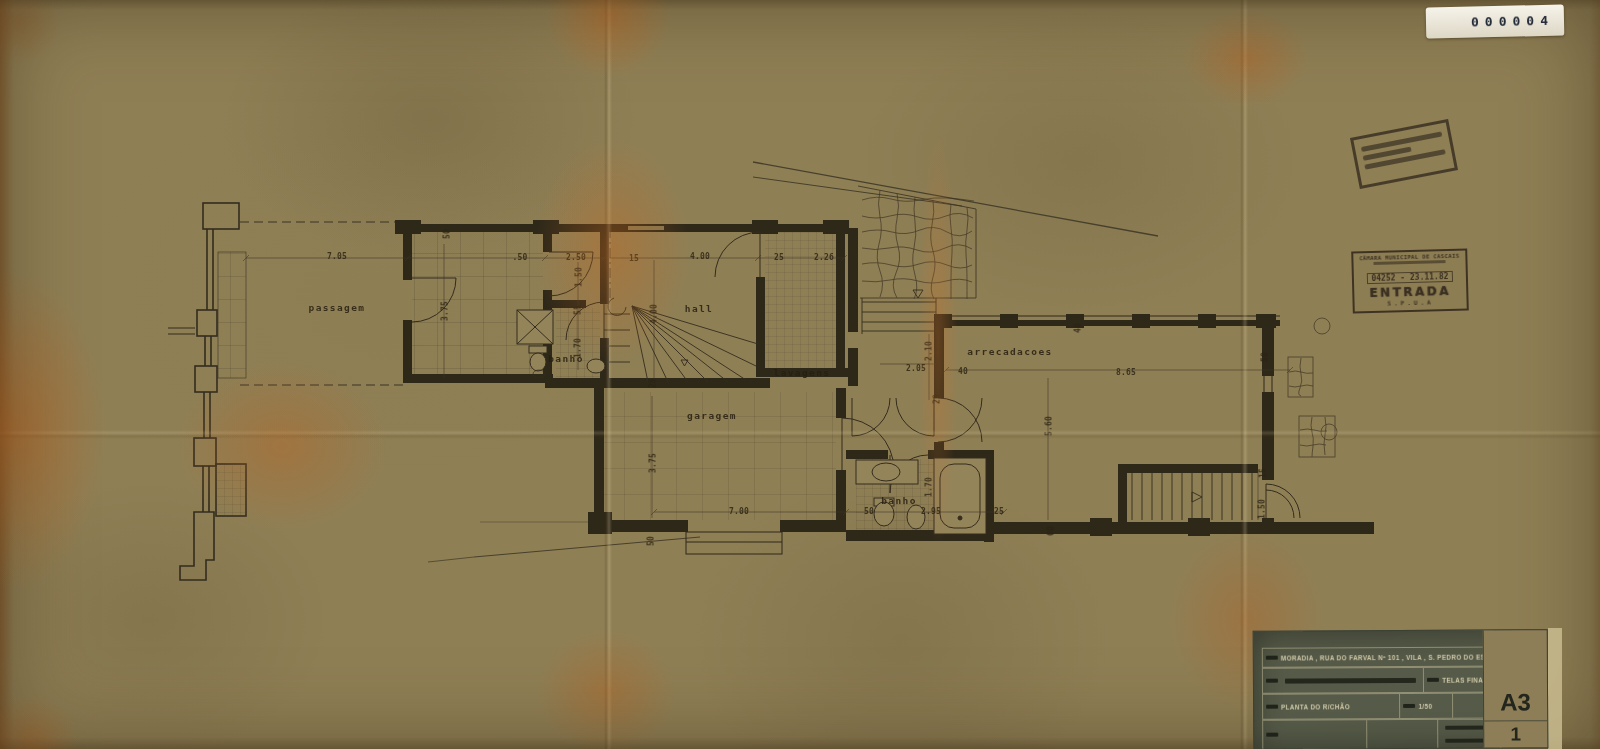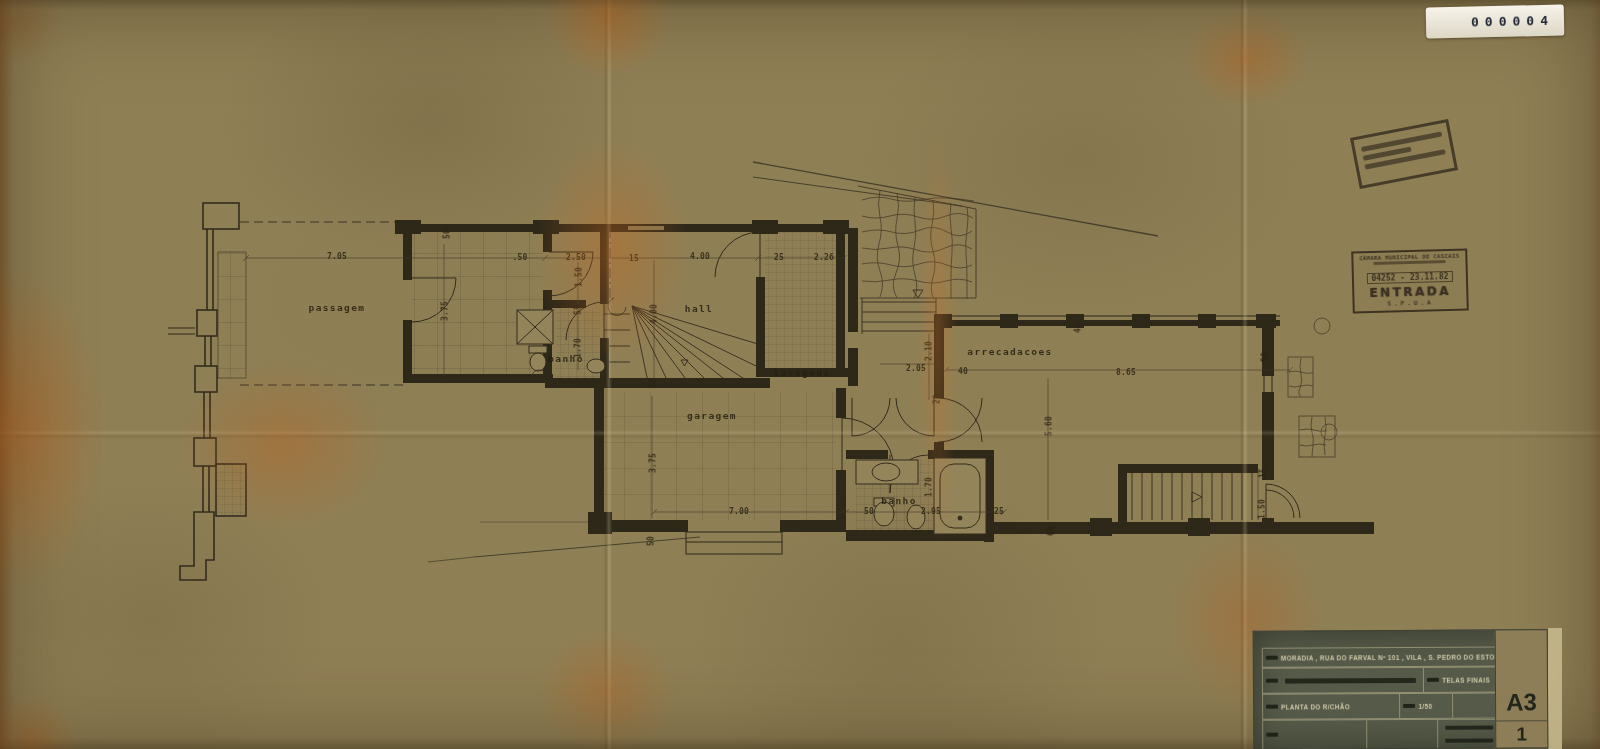--- a/index.html
+++ b/index.html
@@ -74,21 +74,21 @@
     border:1px solid rgba(205,198,160,.5);display:flex;align-items:center;}
   .tb-cell{height:100%;display:flex;align-items:center;box-sizing:border-box;
     border-right:1px solid rgba(205,198,160,.5);padding:1px 3px;overflow:hidden;}
   .tb-cell:last-child{border-right:none;}
   .tb-lbl{width:12px;height:4px;background:rgba(22,26,18,.85);margin-right:3px;
     flex:none;border-radius:1px;filter:blur(.3px);}
   .tb-text{font:700 6.3px "Liberation Sans",sans-serif;letter-spacing:.4px;
     color:#cfc9a8;white-space:nowrap;filter:blur(.2px);}
   .tb-smudge{height:5px;background:rgba(22,26,18,.8);border-radius:1px;
     filter:blur(.4px);flex:1;margin:0 4px;}
-  .tb-right{position:absolute;right:0;top:0;width:52px;height:100%;
+  .tb-right{position:absolute;right:0;top:0;width:64px;height:100%;
     background:#8d7e58;border-left:1px solid #3c4034;box-sizing:border-box;
     display:flex;flex-direction:column;}
   .tb-a3{flex:none;height:86px;display:flex;align-items:flex-end;justify-content:center;
     border-bottom:1px solid rgba(60,64,52,.8);font:700 24px "Liberation Sans",sans-serif;
     color:#23261c;padding-bottom:4px;}
   .tb-n1{flex:1;display:flex;align-items:center;justify-content:center;
     font:700 19px "Liberation Sans",sans-serif;color:#23261c;}
   .lightstrip{position:absolute;left:1548px;top:628px;width:14px;height:121px;
     background:#c9bc8f;opacity:.85;z-index:44;}
 </style>

